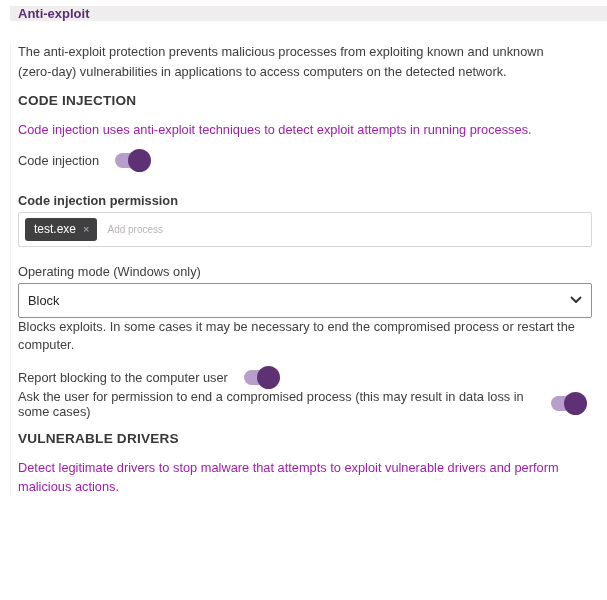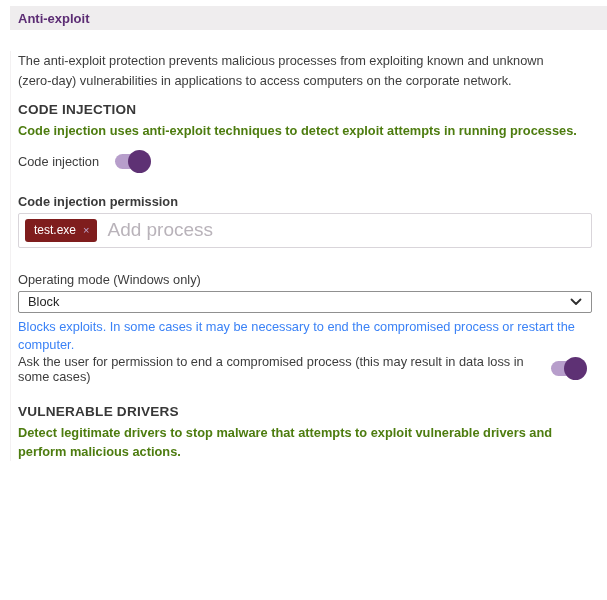--- a/index.html
+++ b/index.html
@@ -8,21 +8,21 @@
     font-family: "Liberation Sans", sans-serif;
     color: #3d3d3d;
     font-size: 12.8px;
   }
   .page { width: 607px; height: 600px; overflow: hidden; background: #fff; }
 
   .panel-header {
     margin-top: 6px;
     margin-left: 10px;
     background: #efedee;
-    height: 24px;
+    height: 15px;
     display: flex;
     align-items: center;
     padding-left: 8px;
   }
   .panel-title {
     color: #5c2d74;
     font-weight: bold;
     font-size: 13px;
   }
 
@@ -34,21 +34,21 @@
 
   .intro { margin-top: 21px; line-height: 1.55; max-width: 560px; color: #3d3d3d; }
 
   .section-heading {
     margin-top: 11px;
     font-size: 13.6px;
     font-weight: bold;
     color: #383838;
     letter-spacing: 0.2px;
   }
-  .desc { margin-top: 4px; line-height: 1.5; max-width: 575px; color: #4d7c0f; font-weight: bold; }
+  .desc { margin-top: 12px; line-height: 1.5; max-width: 575px; color: #a21caf; }
 
   .toggle-row { margin-top: 11px; display: flex; align-items: center; height: 22px; }
   .toggle-row .lbl { margin-right: 16px; }
 
   .toggle {
     position: relative;
     width: 33px; height: 15px;
     background: #b79ecb;
     border-radius: 8px;
     display: inline-block;
@@ -75,79 +75,79 @@
     margin-top: 4px;
     height: 35px;
     border: 1px solid #d9d5da;
     border-radius: 2px;
     display: flex;
     align-items: center;
     padding: 0 6px;
     background: #fff;
   }
   .tag {
-    background: #7f1d1d;
+    background: #404040;
     color: #fff;
     border-radius: 3px;
     padding: 4px 8px 5px 9px;
     font-size: 12px;
     display: flex;
     align-items: center;
     cursor: default;
   }
   .tag .x {
     margin-left: 7px;
     color: #bfa8d1;
     font-size: 11px;
     cursor: pointer;
   }
   .tag-input input {
     border: none;
     outline: none;
     flex: 1;
     margin-left: 10px;
     font-family: "Liberation Sans", sans-serif;
-    font-size: 19px;
+    font-size: 10px;
     color: #3d3d3d;
   }
   .tag-input input::placeholder { color: #b9b3ba; }
 
   .select {
     margin-top: 4px;
-    height: 22px;
+    height: 35px;
     border: 1px solid #909090;
     border-radius: 2px;
     background: #fff;
     display: flex;
     align-items: center;
     justify-content: space-between;
     padding: 0 9px;
     cursor: pointer;
     color: #252525;
   }
-  .help { margin-top: 5px; color: #3b82f6; line-height: 1.4; }
+  .help { color: #404040; line-height: 1.4; }
 
   .report-row { margin-top: 13px; }
   .ask-row { margin-top: 4px; }
   .ask-row .toggle { margin-left: auto; margin-right: 8px; }
 
-  .vd-heading { margin-top: 24px; }
+  .vd-heading { margin-top: 16px; }
 </style>
 </head>
 <body>
 
 <div class="page">
 
   <div class="panel-header">
     <span class="panel-title">Anti-exploit</span>
   </div>
 
   <div class="content">
 
-    <p class="intro">The anti-exploit protection prevents malicious processes from exploiting known and unknown (zero-day) vulnerabilities in applications to access computers on the corporate network.</p>
+    <p class="intro">The anti-exploit protection prevents malicious processes from exploiting known and unknown (zero-day) vulnerabilities in applications to access computers on the detected network.</p>
 
     <h2 class="section-heading">CODE INJECTION</h2>
     <p class="desc">Code injection uses anti-exploit techniques to detect exploit attempts in running processes.</p>
 
     <div class="toggle-row">
       <span class="lbl">Code injection</span>
       <span class="toggle">
           <span class="knob"></span>
         </span>
     </div>
@@ -155,29 +155,35 @@
     <div class="sub-heading">Code injection permission</div>
 
     <div class="tag-input">
       <span class="tag">
         <span>test.exe</span>
         <span class="x">×</span>
       </span>
       <input type="text" placeholder="Add process" style="">
     </div>
 
-    <div class="field-label" style="margin-top:24px;">Operating mode (Windows only)</div>
+    <div class="field-label" style="margin-top:17px;">Operating mode (Windows only)</div>
     <div class="select">
       <span>Block</span>
       <svg width="12" height="8" viewBox="0 0 12 8">
           <path d="M1.5 1.5 L6 6 L10.5 1.5" stroke="#2e2e2e" stroke-width="1.8" fill="none" stroke-linecap="round" stroke-linejoin="round"></path>
         </svg>
     </div>
     <p class="help">Blocks exploits. In some cases it may be necessary to end the compromised process or restart the computer.</p>
 
+    <div class="toggle-row report-row">
+      <span class="lbl">Report blocking to the computer user</span>
+      <span class="toggle">
+          <span class="knob"></span>
+        </span>
+    </div>
 
     <div class="toggle-row ask-row">
       <span class="lbl">Ask the user for permission to end a compromised process (this may result in data loss in some cases)</span>
       <span class="toggle">
           <span class="knob"></span>
         </span>
     </div>
 
     <h2 class="section-heading vd-heading">VULNERABLE DRIVERS</h2>
     <p class="desc">Detect legitimate drivers to stop malware that attempts to exploit vulnerable drivers and perform malicious actions.</p>

